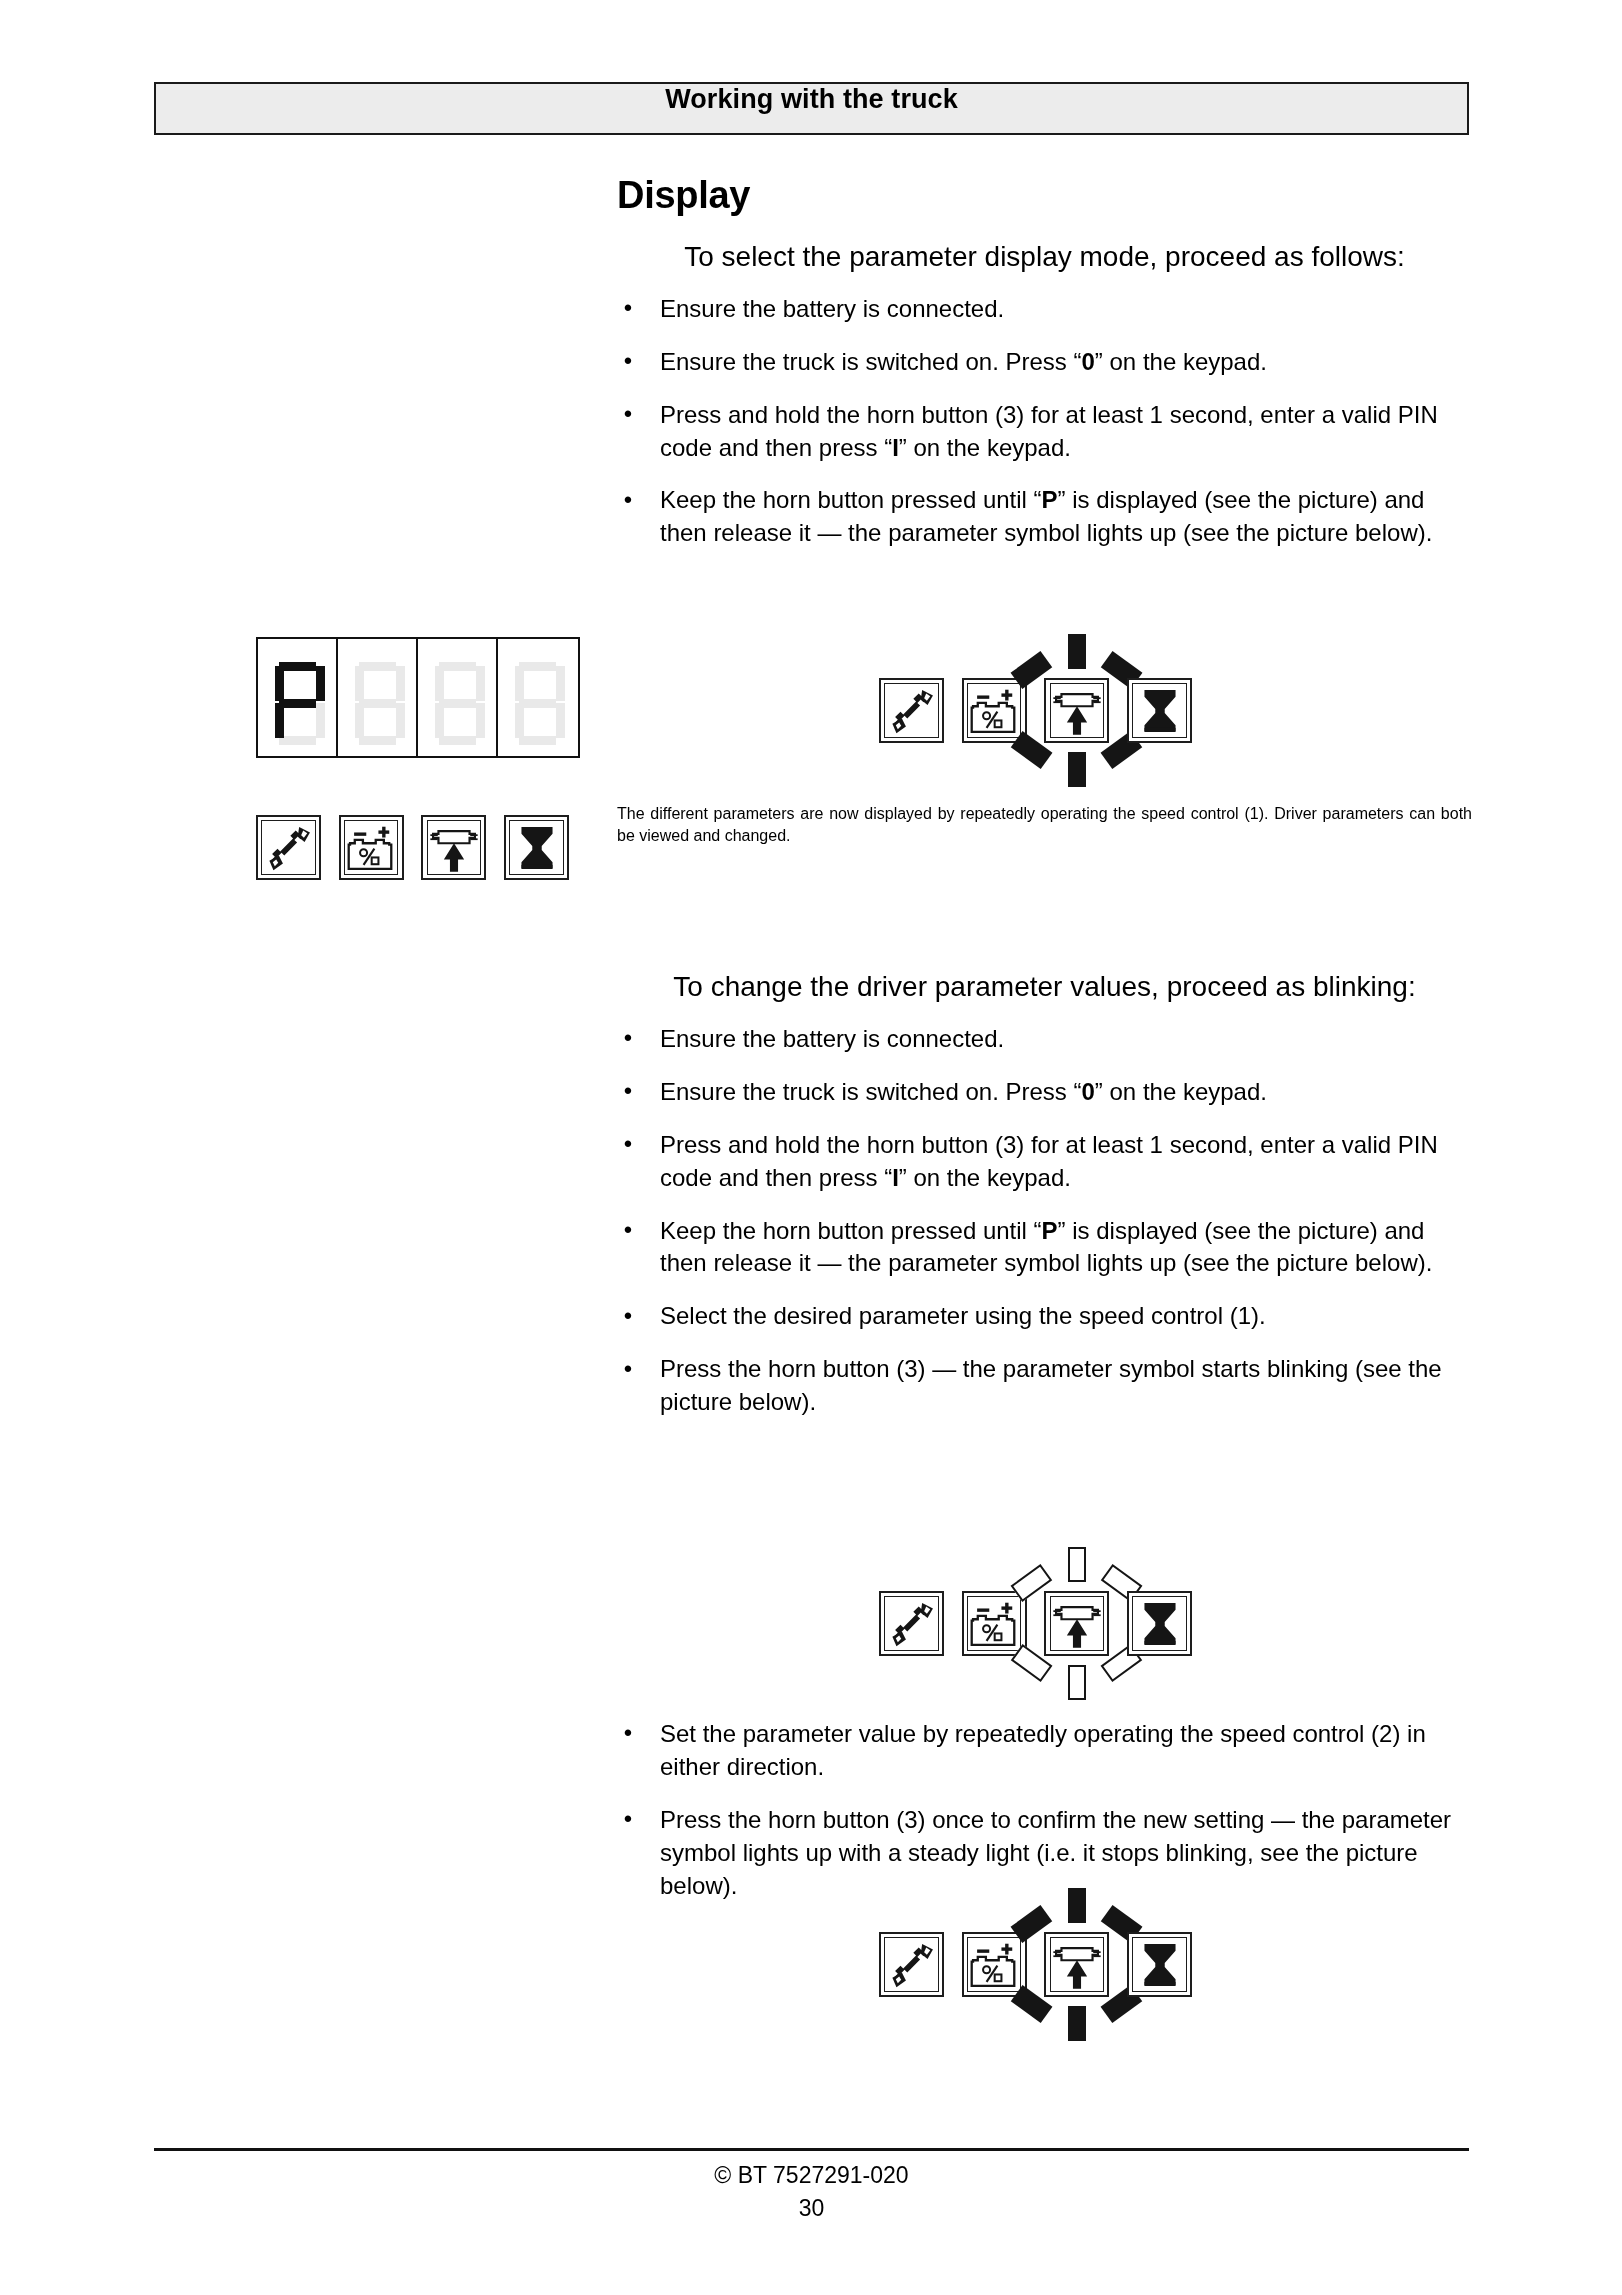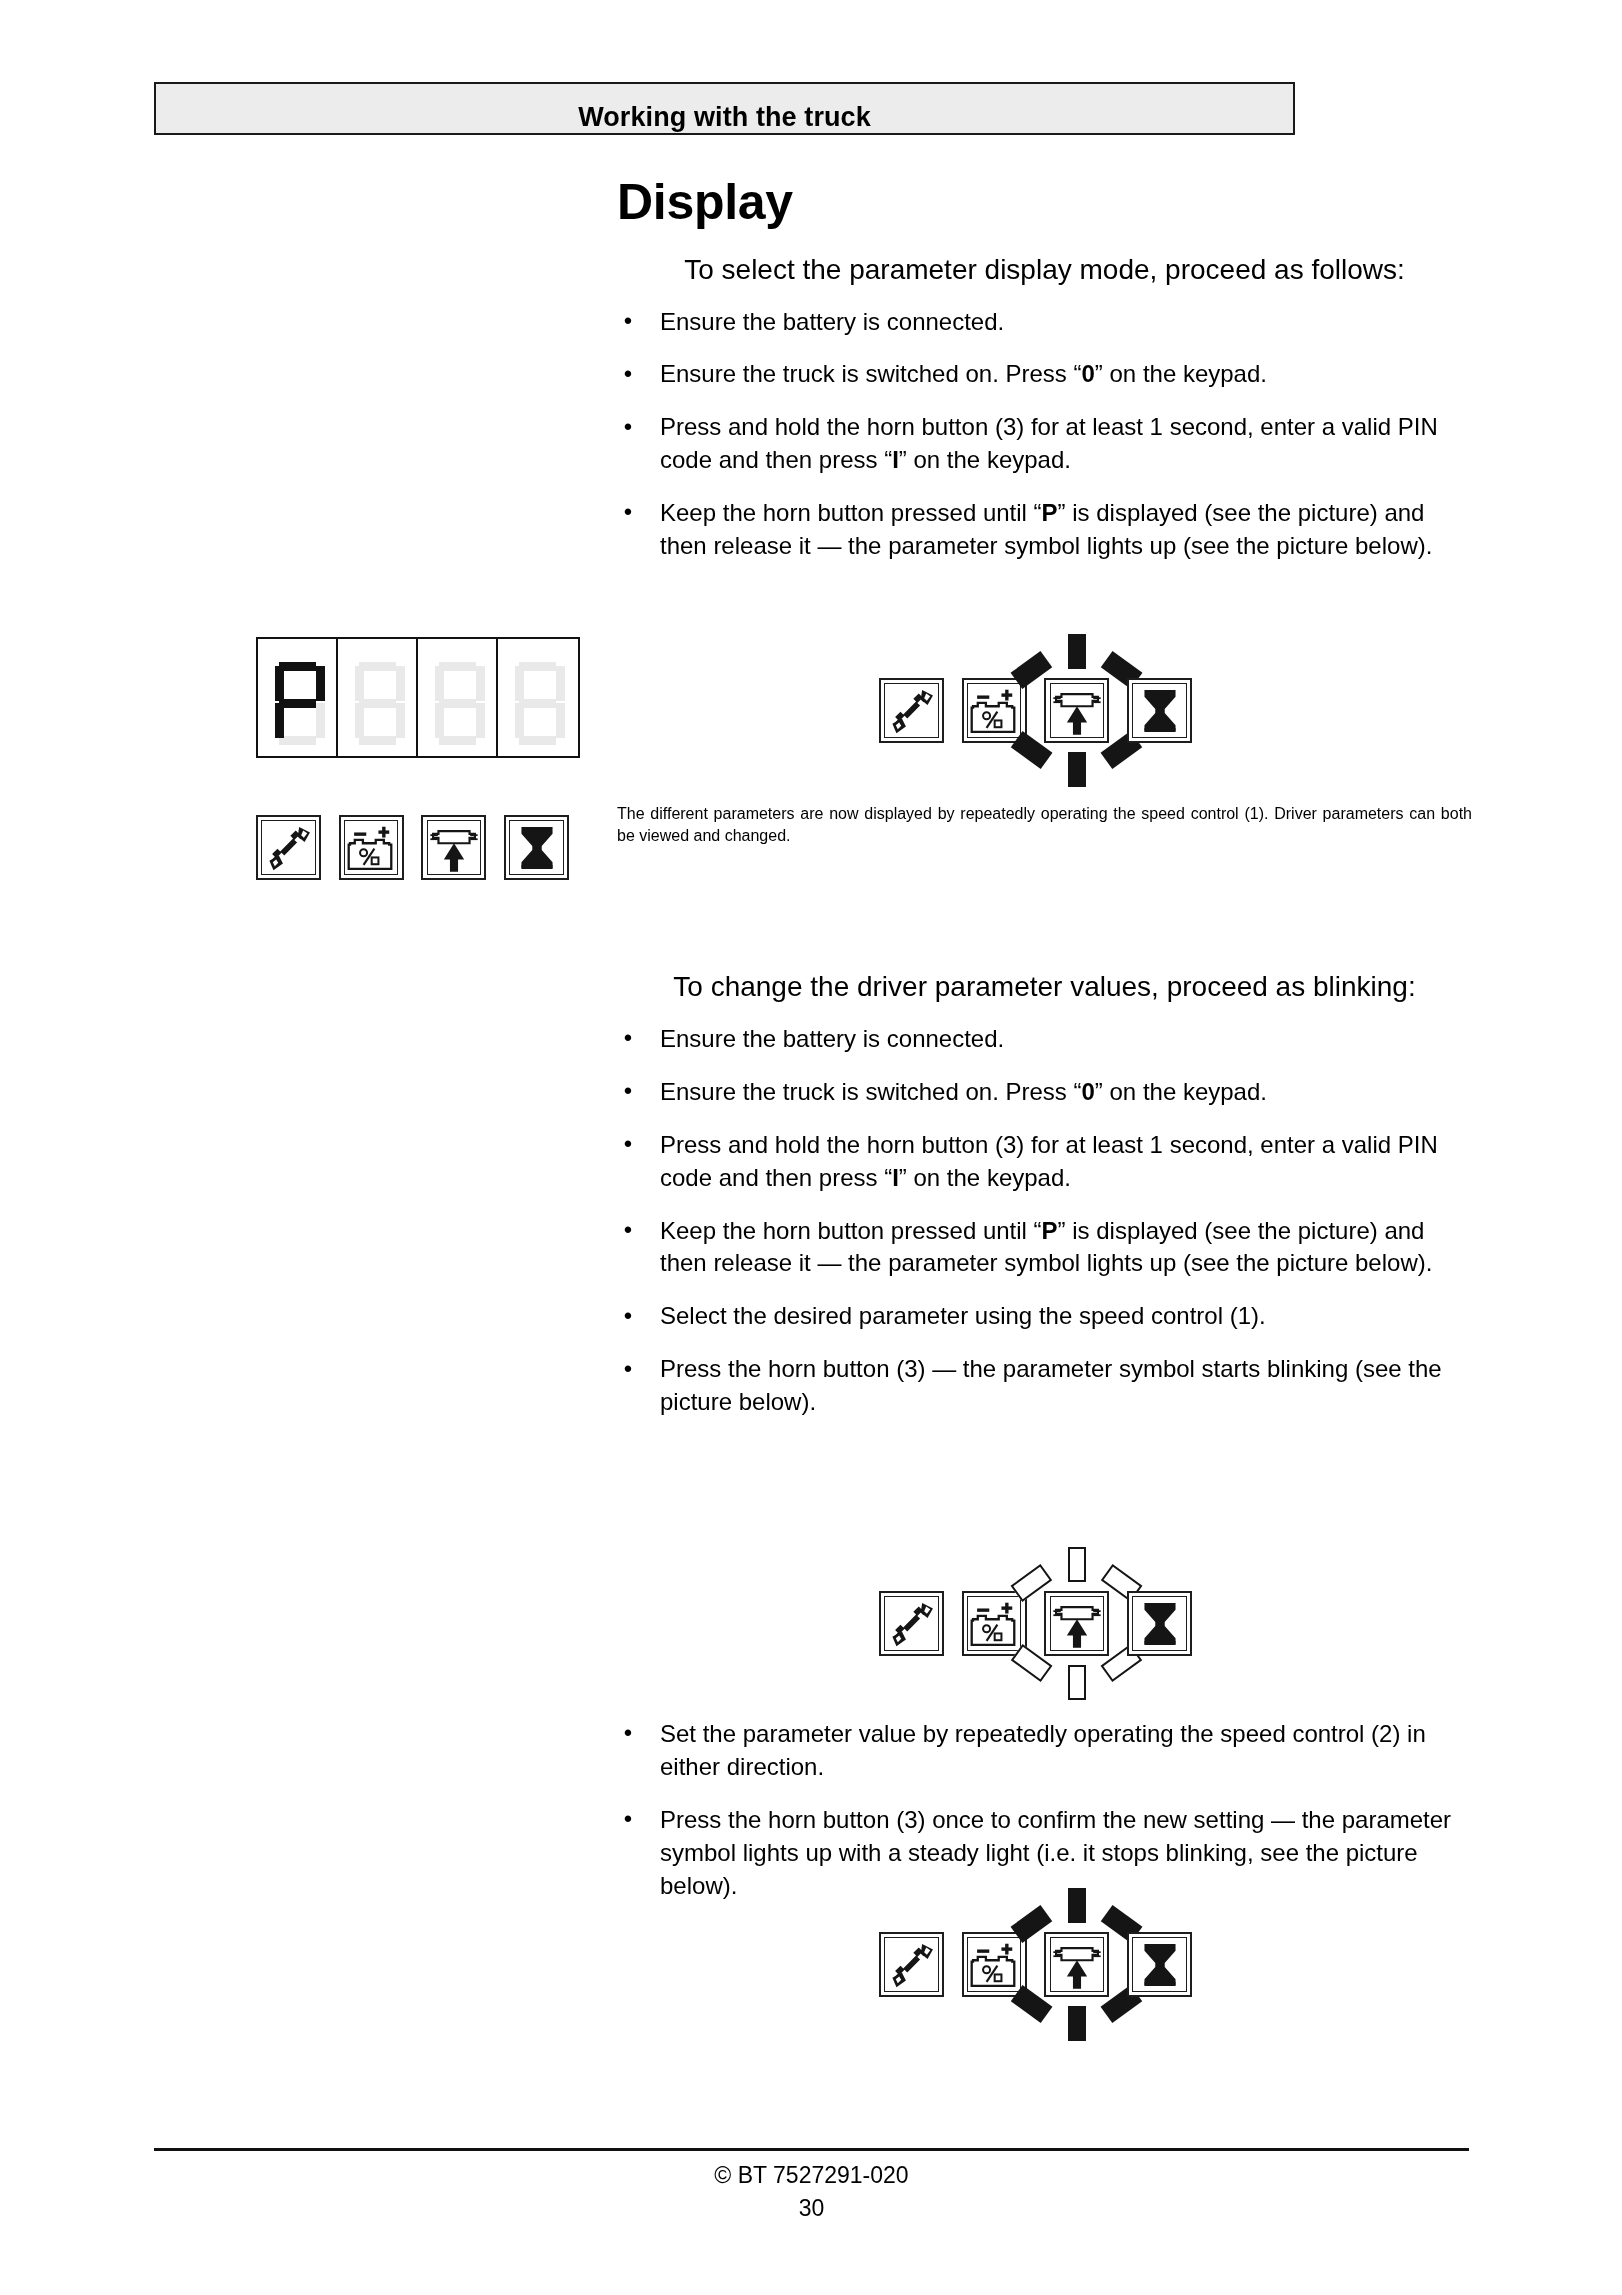--- a/index.html
+++ b/index.html
@@ -22,45 +22,45 @@
     left: 0; top: 0;
     width: 1622px;
     height: 2295px;
   }
 
   
   .header-box {
     position: absolute;
     left: 154px;
     top: 82px;
-    width: 1141px;
+    width: 1315px;
     height: 53px;
     background: #ececec;
     border: 2px solid #1a1a1a;
     box-sizing: border-box;
     display: flex;
-    align-items: flex-end;
+    align-items: flex-start;
     justify-content: center;
   }
   .header-title {
     font-size: 27px;
     font-weight: bold;
     letter-spacing: 0.1px;
   }
 
   
   .text-col {
     position: absolute;
     left: 617px;
     top: 176px;
     width: 855px;
   }
 
   h1.sec-heading {
-    font-size: 50px;
+    font-size: 38px;
     font-weight: bold;
     margin: 0 0 23px 0;
     line-height: 1.05;
     letter-spacing: -0.3px;
   }
   h1.sec-heading.second {
     margin-top: 0;
   }
 
   p.lead {

